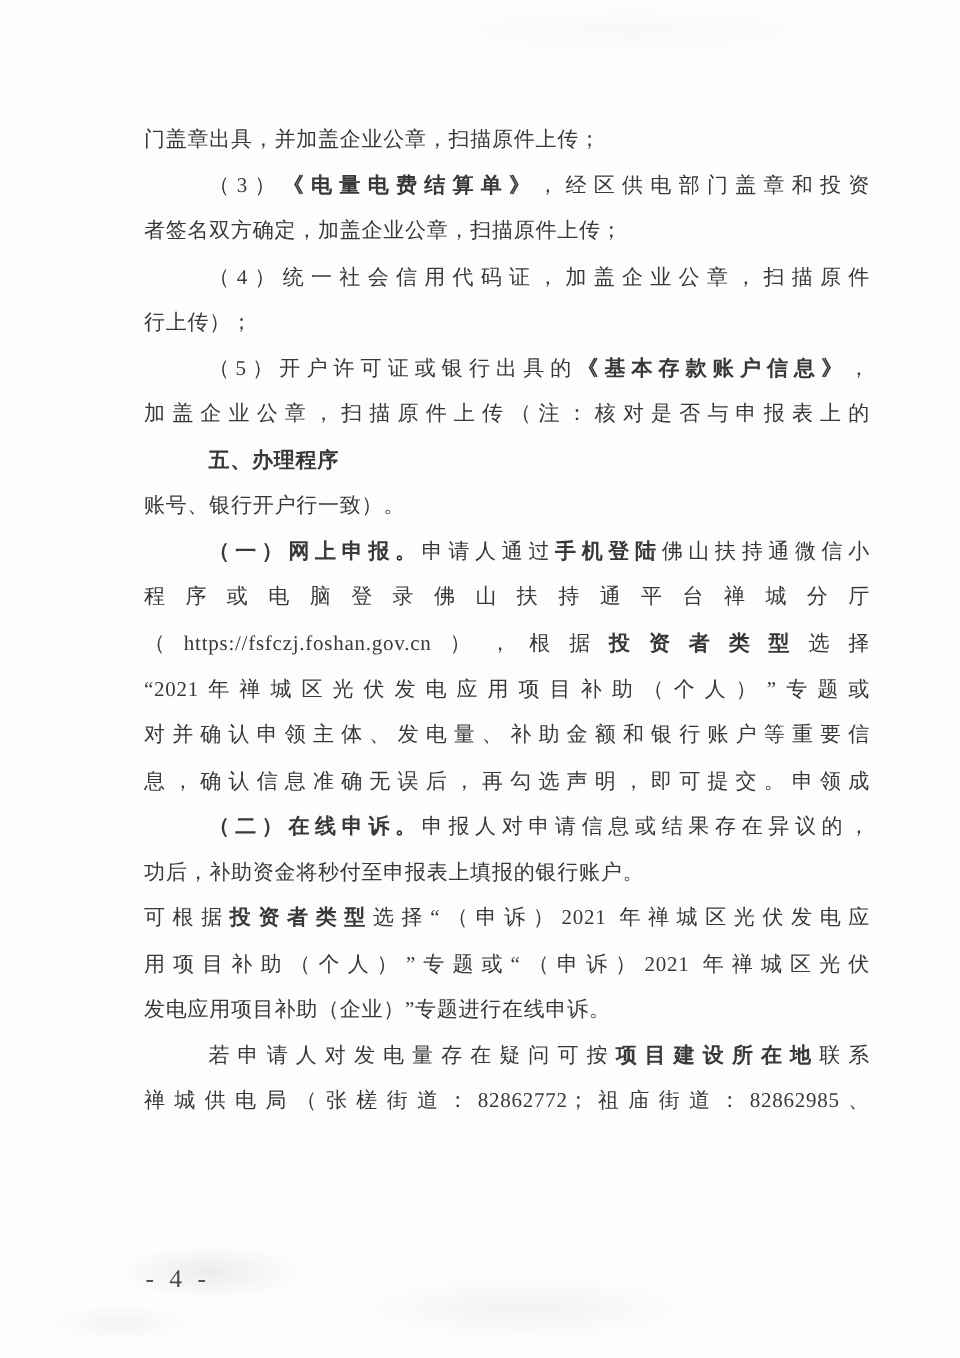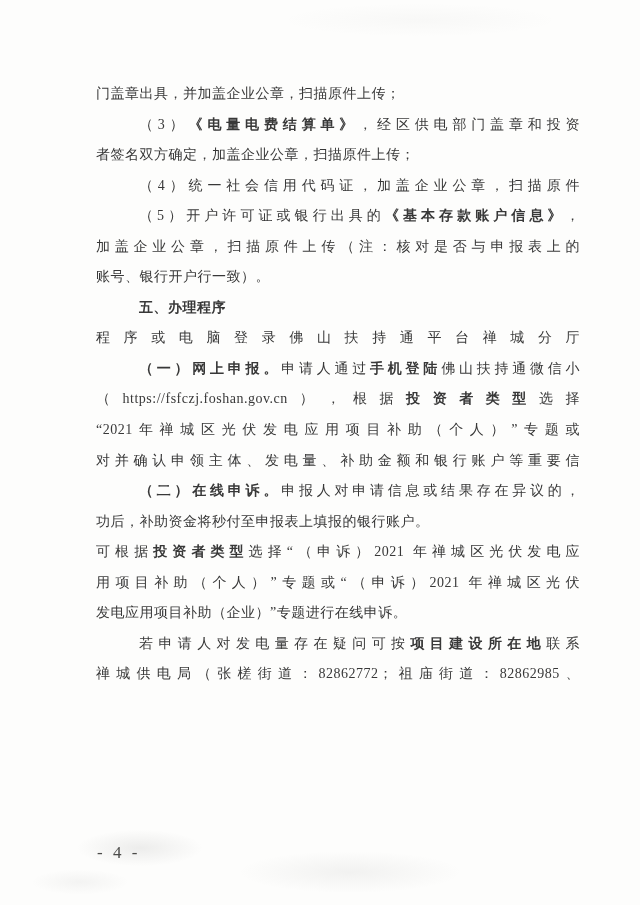--- a/index.html
+++ b/index.html
@@ -58,29 +58,31 @@
 </style>
 </head>
 <body>
 
 <div class="page">
   <div class="doc-body">
       <div class="line"><span class="run">门盖章出具，并加盖企业公章，扫描原件上传；</span></div>
       <div class="line indent stretch"><span class="run">（3）</span><span class="run bold">《电量电费结算单》</span><span class="run">，经区供电部门盖章和投资</span></div>
       <div class="line"><span class="run">者签名双方确定，加盖企业公章，扫描原件上传；</span></div>
       <div class="line indent stretch"><span class="run">（4）统一社会信用代码证，加盖企业公章，扫描原件</span></div>
+      <div class="line"><span class="run">行上传）；</span></div>
       <div class="line indent stretch"><span class="run">（5）开户许可证或银行出具的</span><span class="run bold">《基本存款账户信息》</span><span class="run">，</span></div>
       <div class="line stretch"><span class="run">加盖企业公章，扫描原件上传（注：核对是否与申报表上的</span></div>
+      <div class="line indent"><span class="run bold">五、办理程序</span></div>
       <div class="line"><span class="run">账号、银行开户行一致）。</span></div>
-      <div class="line indent"><span class="run bold">五、办理程序</span></div>
+      <div class="line indent stretch"><span class="run bold">（一）网上申报。</span><span class="run">申请人通过</span><span class="run bold">手机登陆</span><span class="run">佛山扶持通微信小</span></div>
       <div class="line stretch"><span class="run">程序或电脑登录佛山扶持通平台禅城分厅</span></div>
-      <div class="line indent stretch"><span class="run bold">（一）网上申报。</span><span class="run">申请人通过</span><span class="run bold">手机登陆</span><span class="run">佛山扶持通微信小</span></div>
       <div class="line stretch"><span class="run">（https://fsfczj.foshan.gov.cn），根据</span><span class="run bold">投资者类型</span><span class="run">选择</span></div>
       <div class="line stretch"><span class="run">“2021年禅城区光伏发电应用项目补助（个人）”专题或</span></div>
       <div class="line stretch"><span class="run">对并确认申领主体、发电量、补助金额和银行账户等重要信</span></div>
+      <div class="line stretch"><span class="run">息，确认信息准确无误后，再勾选声明，即可提交。申领成</span></div>
       <div class="line indent stretch"><span class="run bold">（二）在线申诉。</span><span class="run">申报人对申请信息或结果存在异议的，</span></div>
       <div class="line"><span class="run">功后，补助资金将秒付至申报表上填报的银行账户。</span></div>
       <div class="line stretch"><span class="run">可根据</span><span class="run bold">投资者类型</span><span class="run">选择“（申诉）2021 年禅城区光伏发电应</span></div>
       <div class="line stretch"><span class="run">用项目补助（个人）”专题或“（申诉）2021 年禅城区光伏</span></div>
       <div class="line"><span class="run">发电应用项目补助（企业）”专题进行在线申诉。</span></div>
       <div class="line indent stretch"><span class="run">若申请人对发电量存在疑问可按</span><span class="run bold">项目建设所在地</span><span class="run">联系</span></div>
       <div class="line stretch"><span class="run">禅城供电局（张槎街道：82862772；祖庙街道：82862985、</span></div>
     </div>
   <div class="page-number">- 4 -</div>
 </div>

